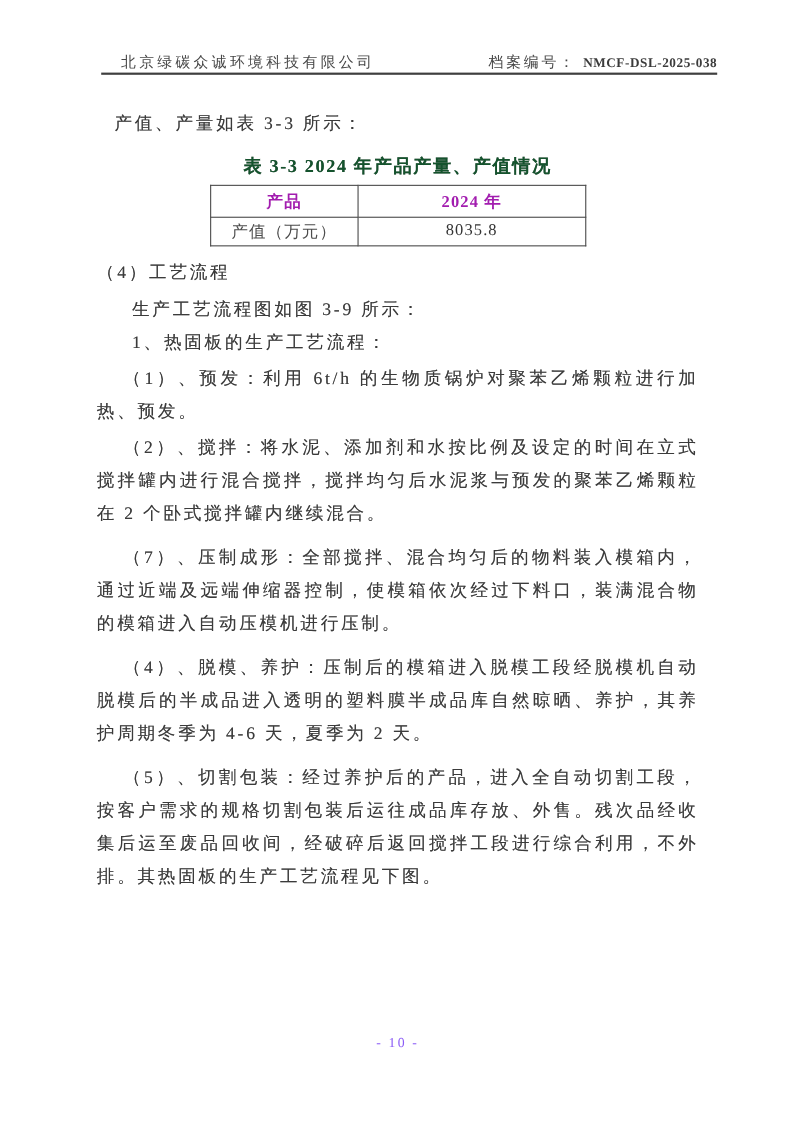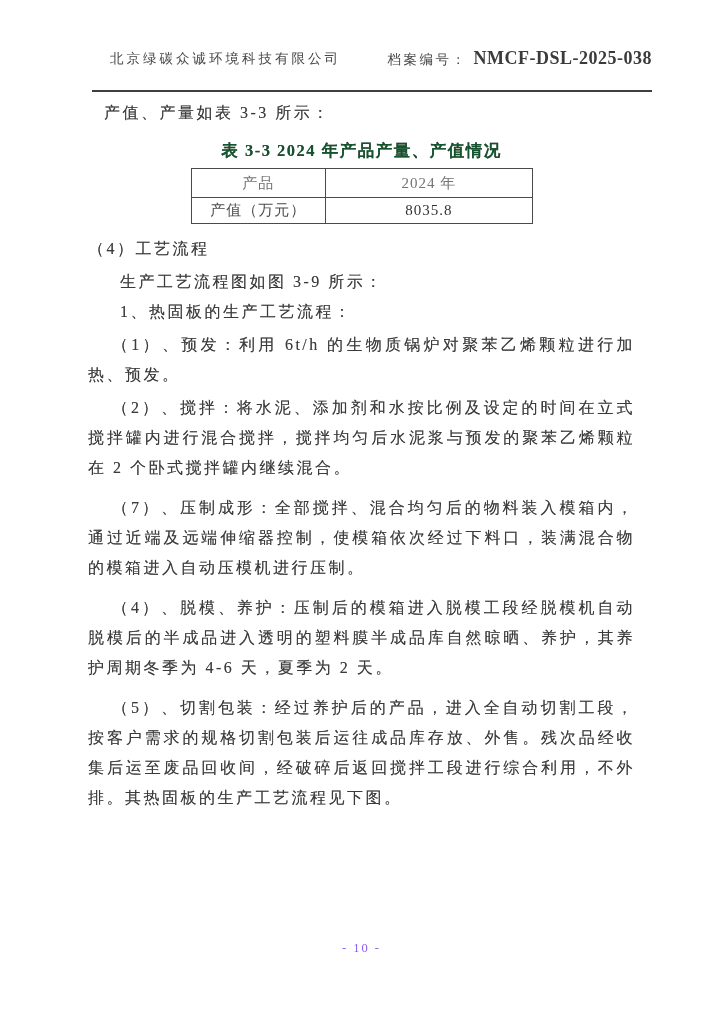--- a/index.html
+++ b/index.html
@@ -10,31 +10,31 @@
     background:#ffffff;
     font-family:"Liberation Serif","DejaVu Serif",serif;
     color:#3a3a3a;
     overflow:hidden;
     box-sizing:border-box;
   }
   
   .header{
     position:absolute;
     top:48px;left:92px;width:560px;
-    display:flex;justify-content:space-between;align-items:center;
+    display:flex;justify-content:space-between;align-items:flex-end;
     border-bottom:2px solid #3f3f3f;
-    padding-bottom:21px;
+    padding-bottom:0;
     font-size:13.5px;
     color:#474747;
     letter-spacing:3px;
   }
   .company{padding-left:18px;white-space:nowrap;}
   .archive{white-space:nowrap;letter-spacing:2.5px;}
   .archive-no{
-    font-size:18px;
+    font-size:12px;
     font-weight:600;
     letter-spacing:0.5px;
     color:#3b3b3b;
     padding-left:6px;
   }
   
   .content{
     position:absolute;
     top:86px;left:88px;width:547px;margin-top:12px;
   }
@@ -73,22 +73,22 @@
     border:1px solid #4a4a4a;
     text-align:center;
     vertical-align:middle;
     font-size:15px;
     letter-spacing:1px;
     padding:0;
   }
   table.data-table col.c1{width:39.5%;}
   table.data-table th{
     height:28px;
-    font-weight:normal;
-    color:#737373;
+    font-weight:bold;
+    color:#a21caf;
   }
   table.data-table td{height:25px;}
   td.cell-label{color:#4c4c4c;}
   td.cell-value{color:#333333;font-size:15.5px;letter-spacing:0.5px;}
   
   .footer{
     position:absolute;
     top:941px;left:0;width:100%;
     text-align:center;
     font-size:12.5px;

